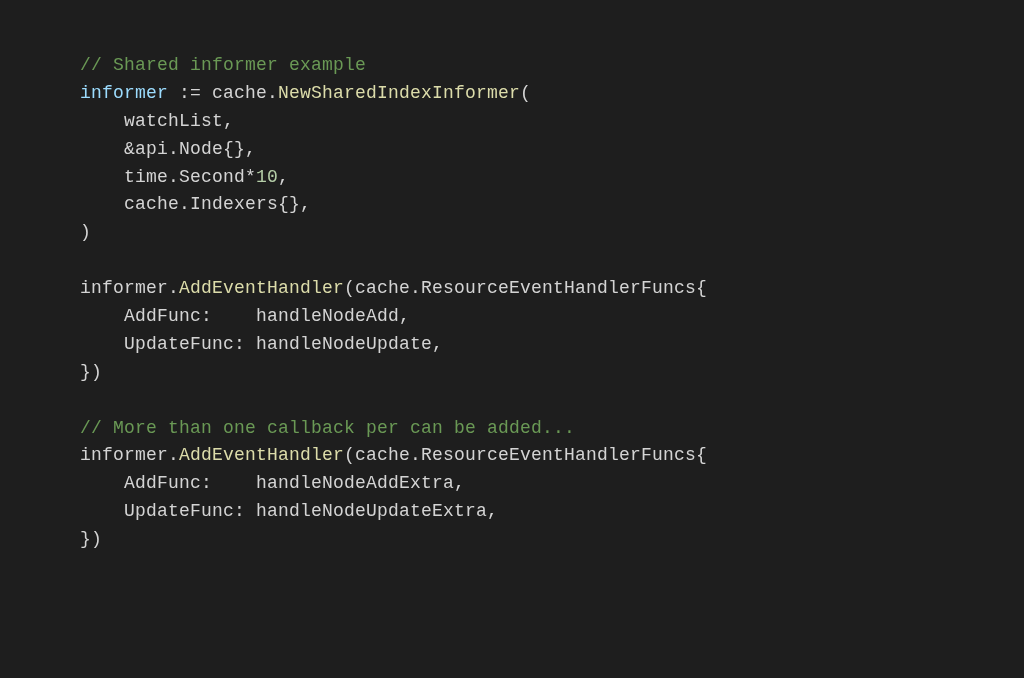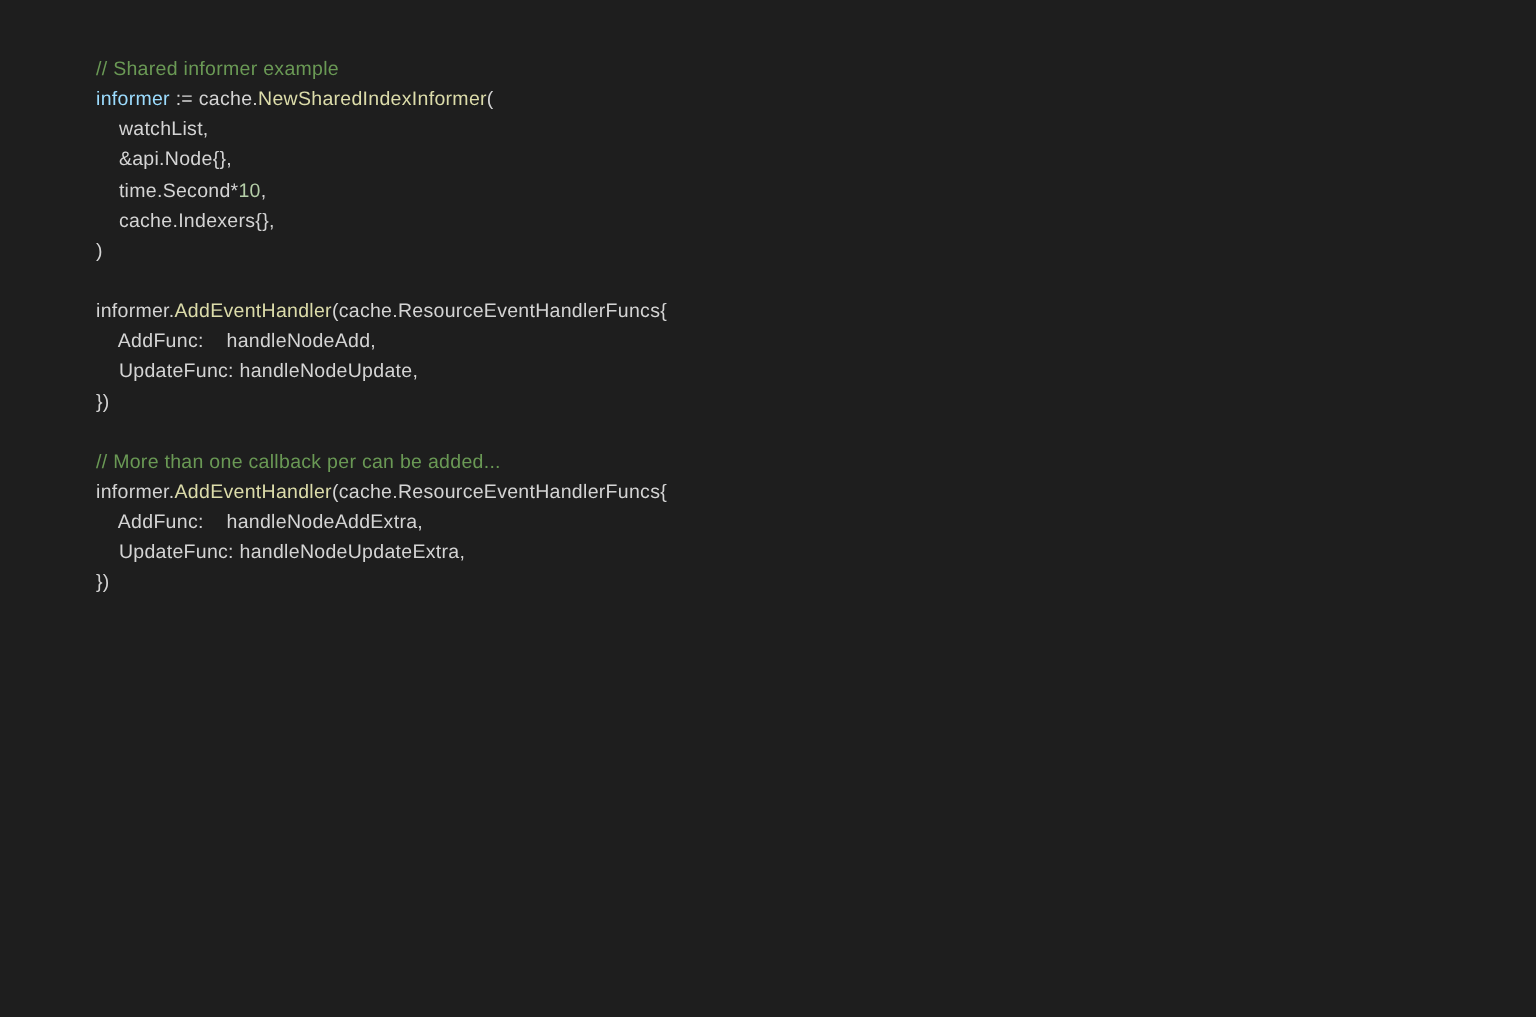--- a/index.html
+++ b/index.html
@@ -4,24 +4,24 @@
 <style>
   html, body {
     margin: 0;
     padding: 0;
     background: #1e1e1e;
     width: 1024px;
     height: 678px;
     overflow: hidden;
   }
   pre.code {
-    margin: 0;
+    margin: 16px;
     padding: 36px 0 0 64px;
-    font-family: Liberation Sans, sans-serif;
-    font-size: 13px;
+    font-family: Liberation Mono, monospace;
+    font-size: 18px;
     line-height: 1.55;
     color: #d4d4d4;
     white-space: pre;
     letter-spacing: 0.2px;
   }
   .tok-comment  { color: #6a9955; }
   .tok-ident    { color: #9cdcfe; }
   .tok-func     { color: #dcdcaa; }
   .tok-num      { color: #b5cea8; }
   .tok-plain    { color: #d4d4d4; }

